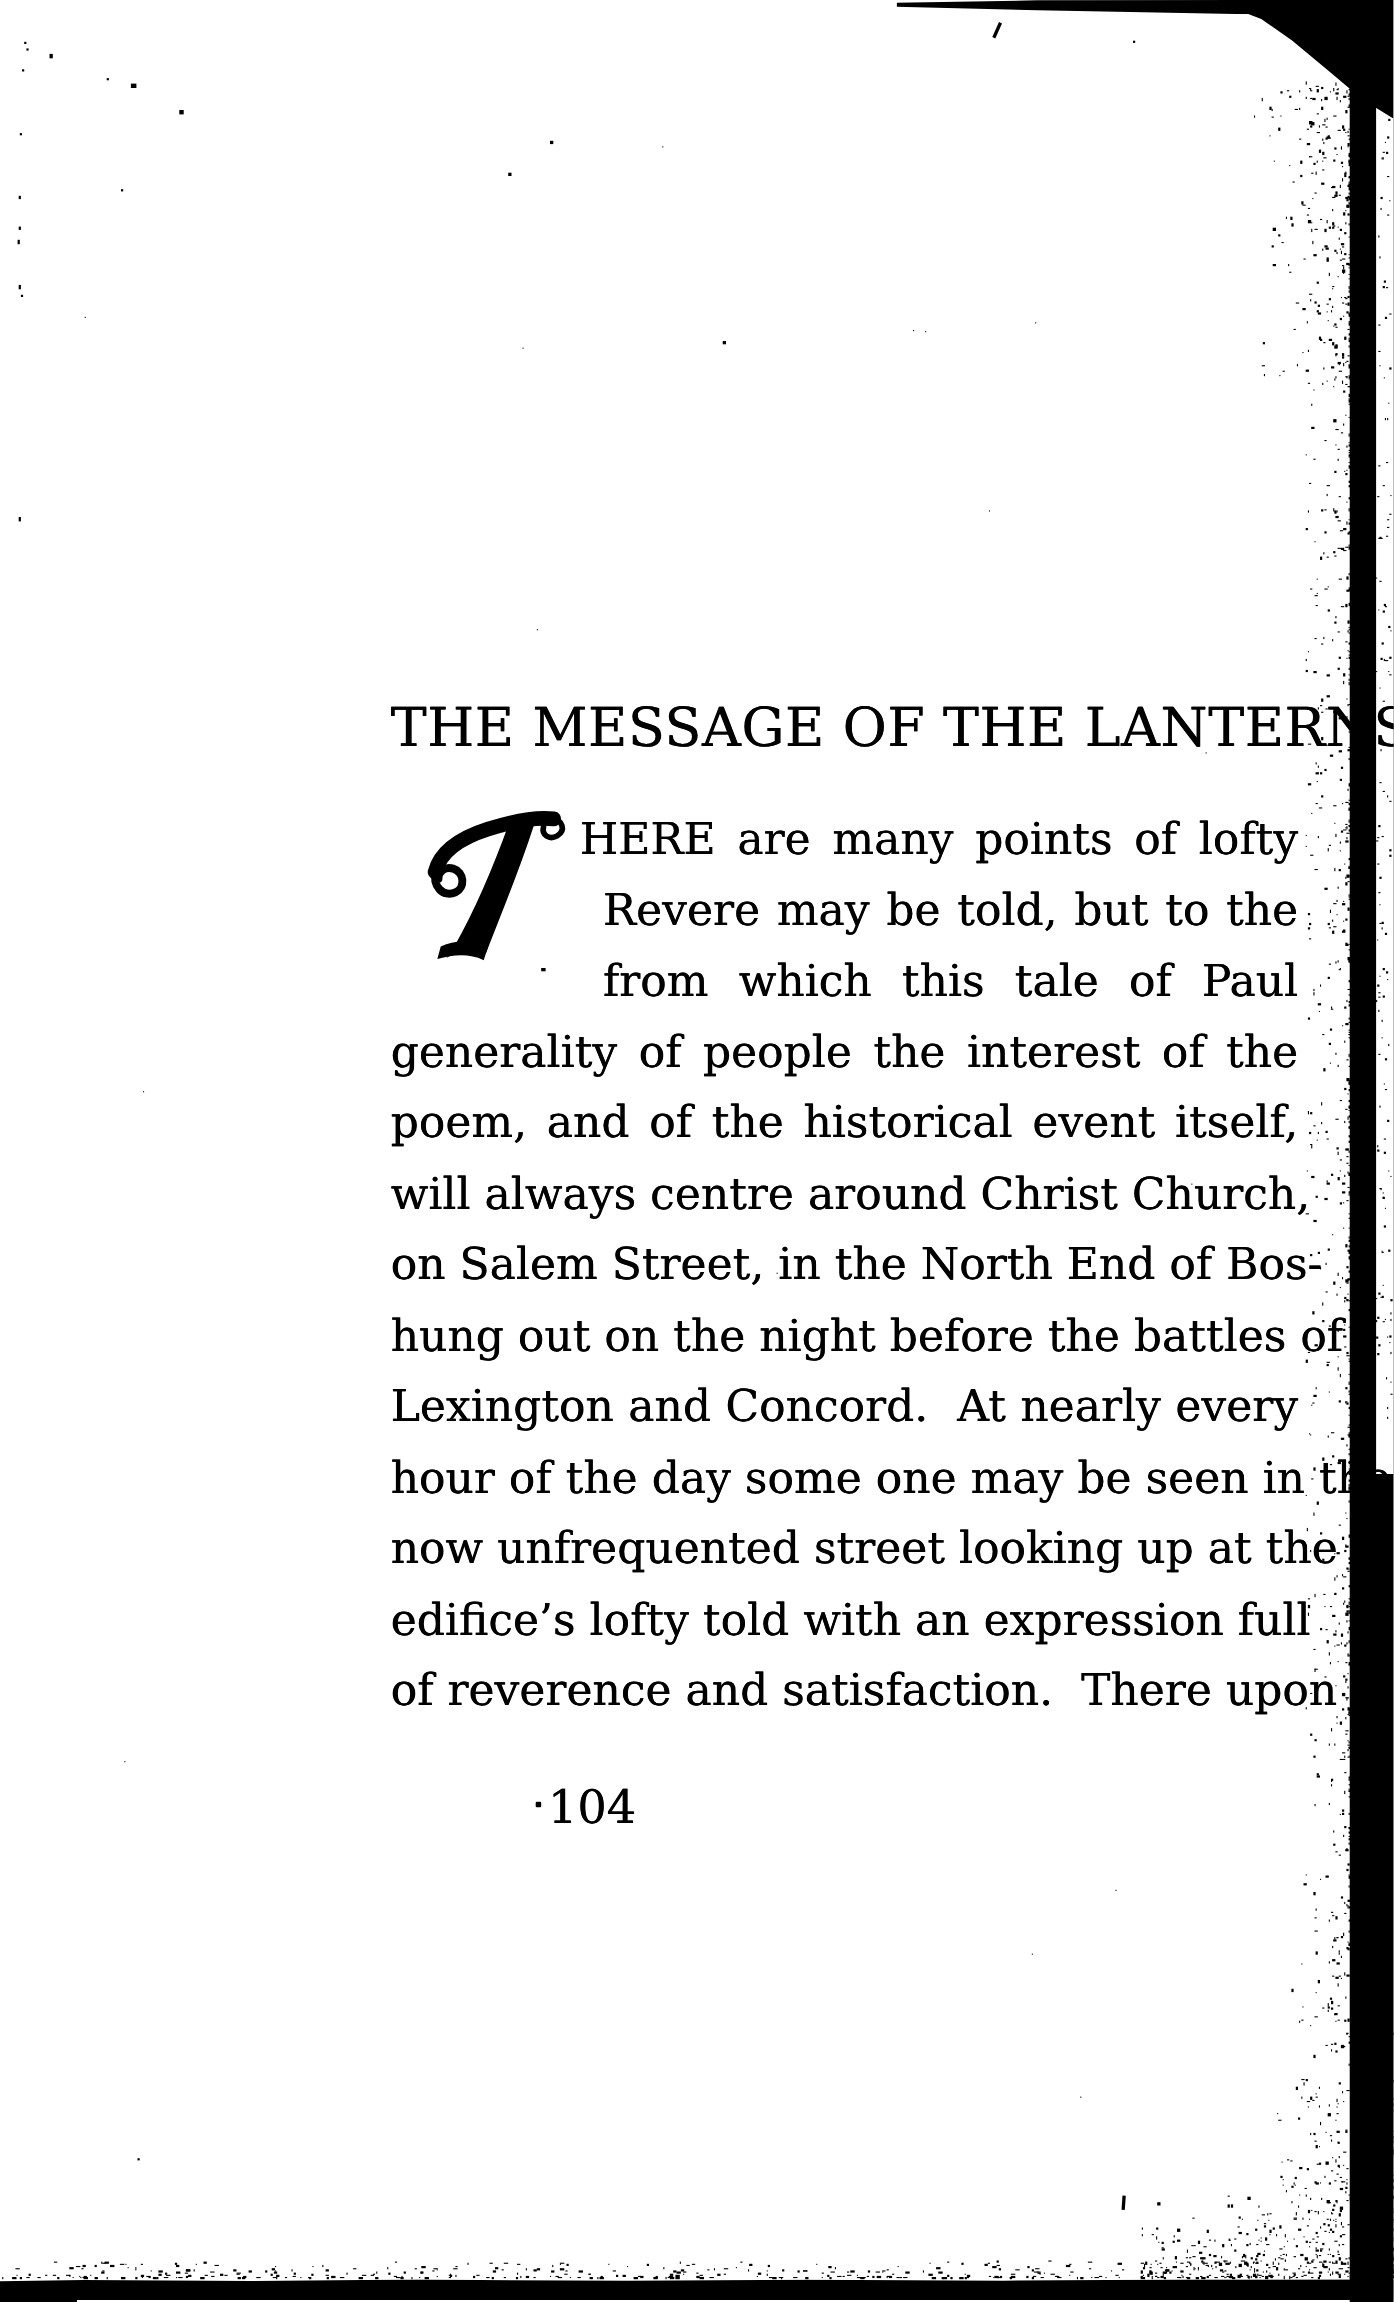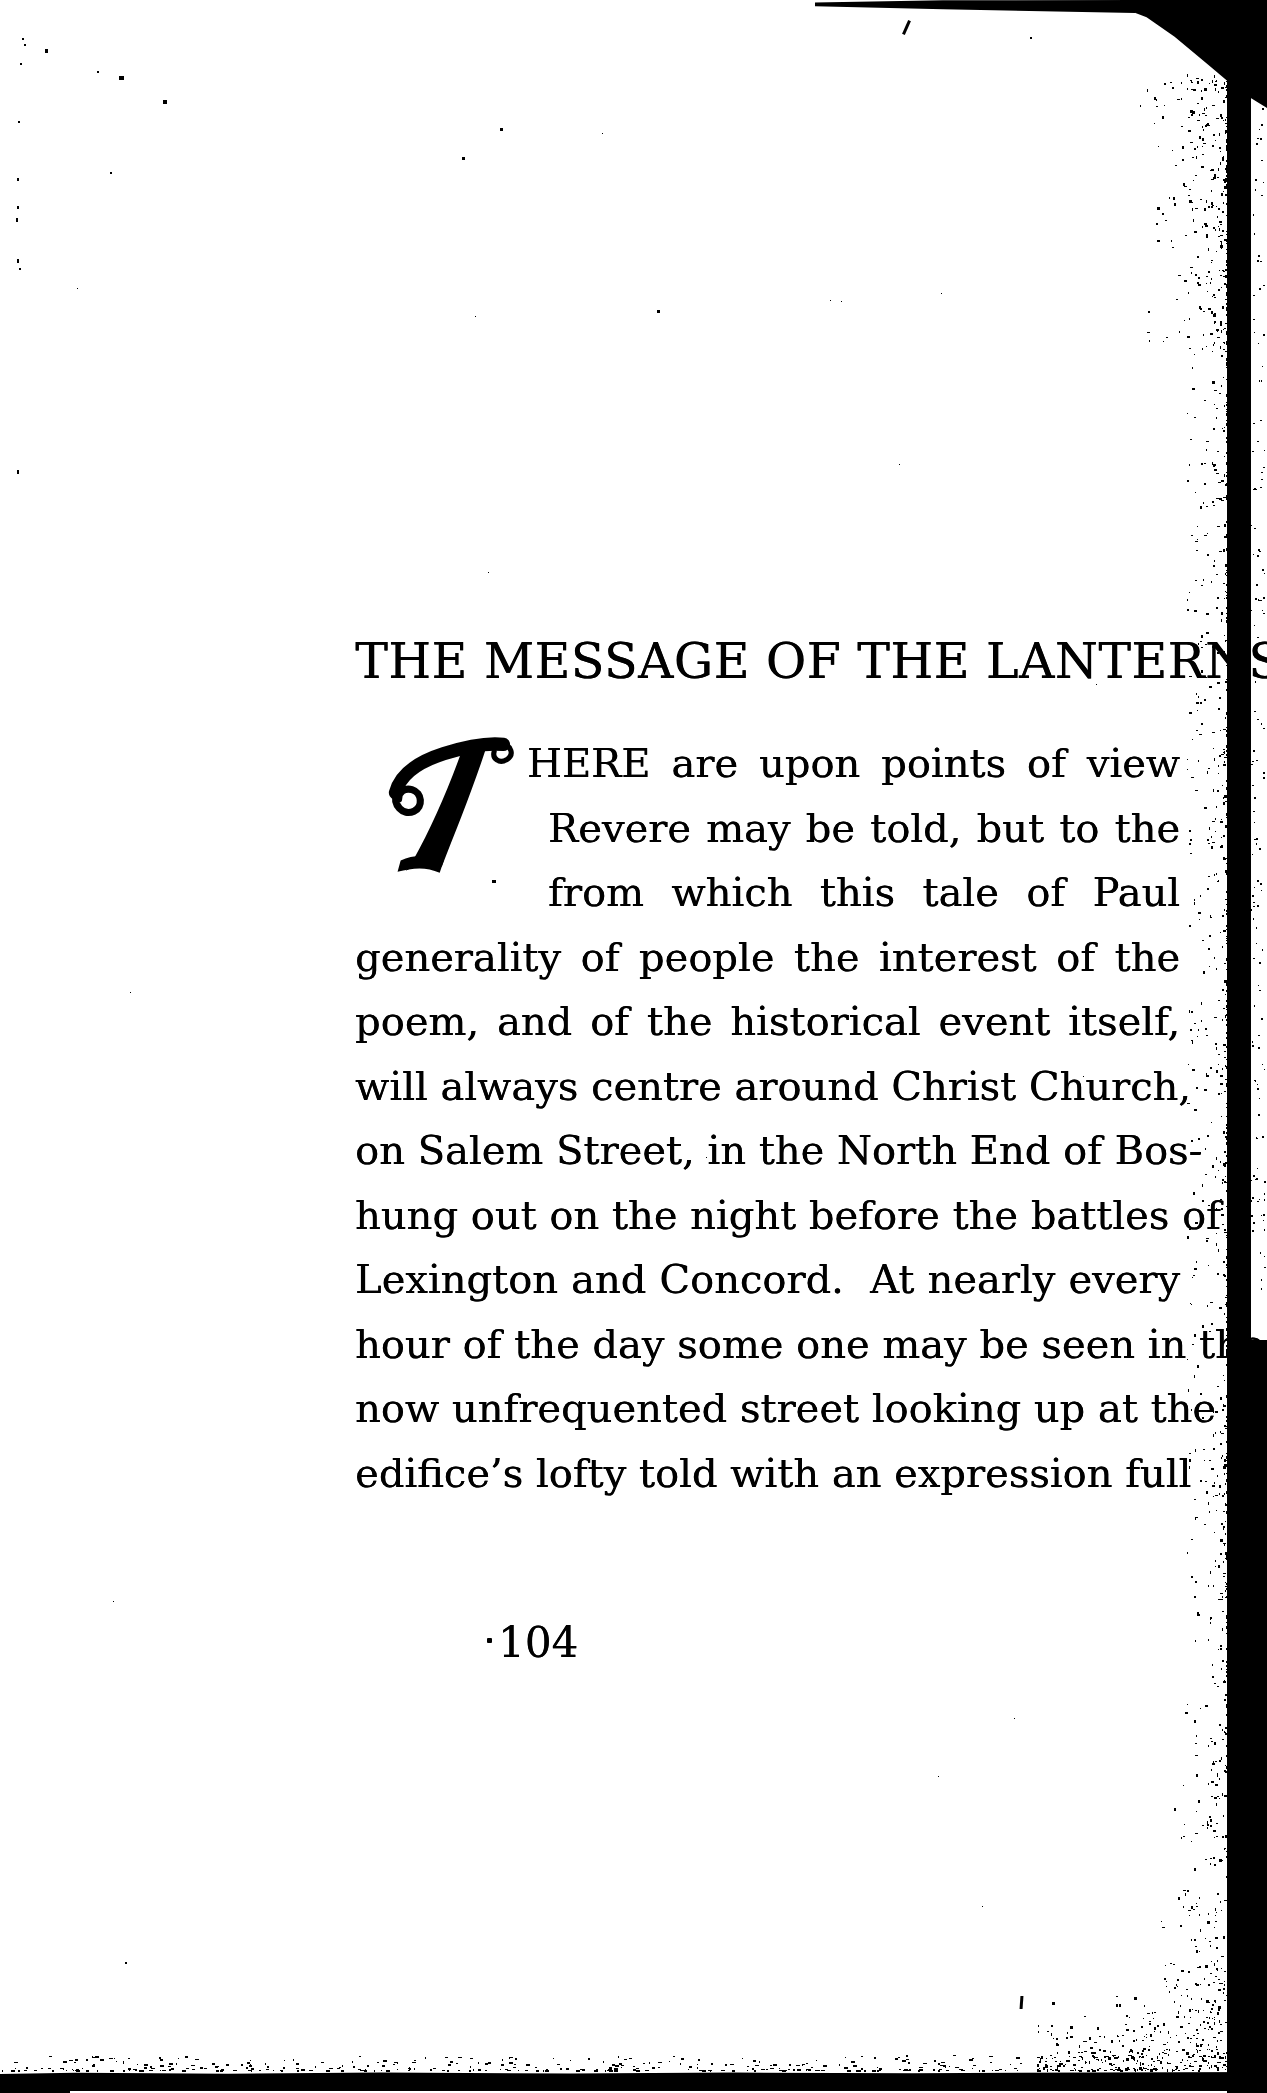--- a/index.html
+++ b/index.html
@@ -76,32 +76,33 @@
 
       <path d="M 12 63 C 17 43 37 32 59 25 C 81 18 100 14 117 16" fill="none" stroke="#000" stroke-width="13" stroke-linecap="round"></path>
 
       <path d="M 115 15 C 125 17 128 26 120 31 C 113 35 106 30 108 23" fill="none" stroke="#000" stroke-width="5" stroke-linecap="round"></path>
 
       <path d="M 13 62 C 9 75 19 86 30 81 C 39 77 38 63 28 60 C 21 58 15 62 15 69" fill="none" stroke="#000" stroke-width="7" stroke-linecap="round"></path>
     </svg>
   </div>
 
   <div class="body-text">
-    <div class="line ind-1">HERE are upon points of view</div>
+    <div class="line ind-1">HERE are many points of lofty</div>
     <div class="line ind-2">Revere may be told, but to the</div>
     <div class="line ind-2">from which this tale of Paul</div>
     <div class="line">generality of people the interest of the</div>
     <div class="line">poem, and of the historical event itself,</div>
     <div class="line">will always centre around Christ Church,</div>
     <div class="line">on Salem Street, in the North End of Bos-</div>
     <div class="line">hung out on the night before the battles of</div>
     <div class="line">Lexington and Concord.&nbsp; At nearly every</div>
     <div class="line">hour of the day some one may be seen in the</div>
     <div class="line">now unfrequented street looking up at the</div>
     <div class="line">edifice’s lofty told with an expression full</div>
+    <div class="line">of reverence and satisfaction.&nbsp; There upon</div>
   </div>
 
   <div class="folio">
     <span class="stray-dot"></span><span>104</span>
   </div>
 
   <div class="artifacts">
     <div class="artifact edge-top-line"></div>
     <div class="artifact edge-top-right-blob"></div>
     <div class="artifact edge-right-core"></div>

